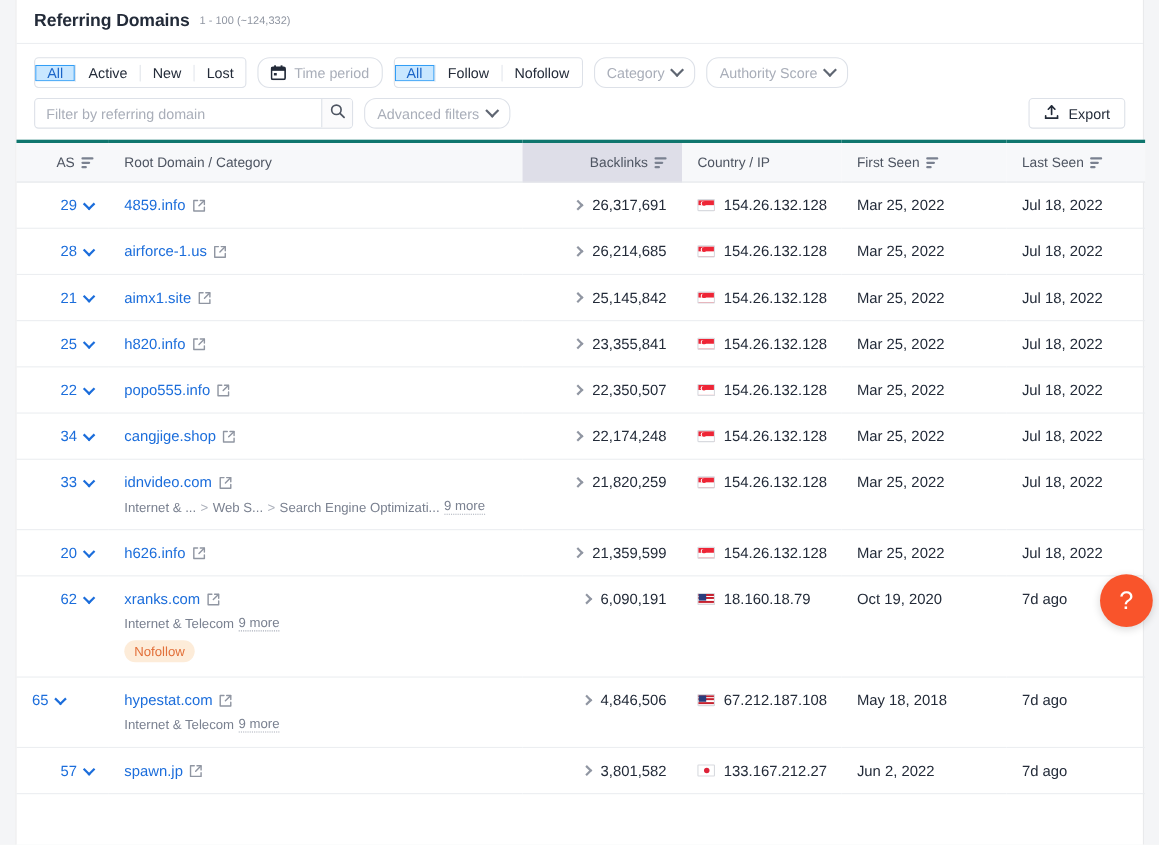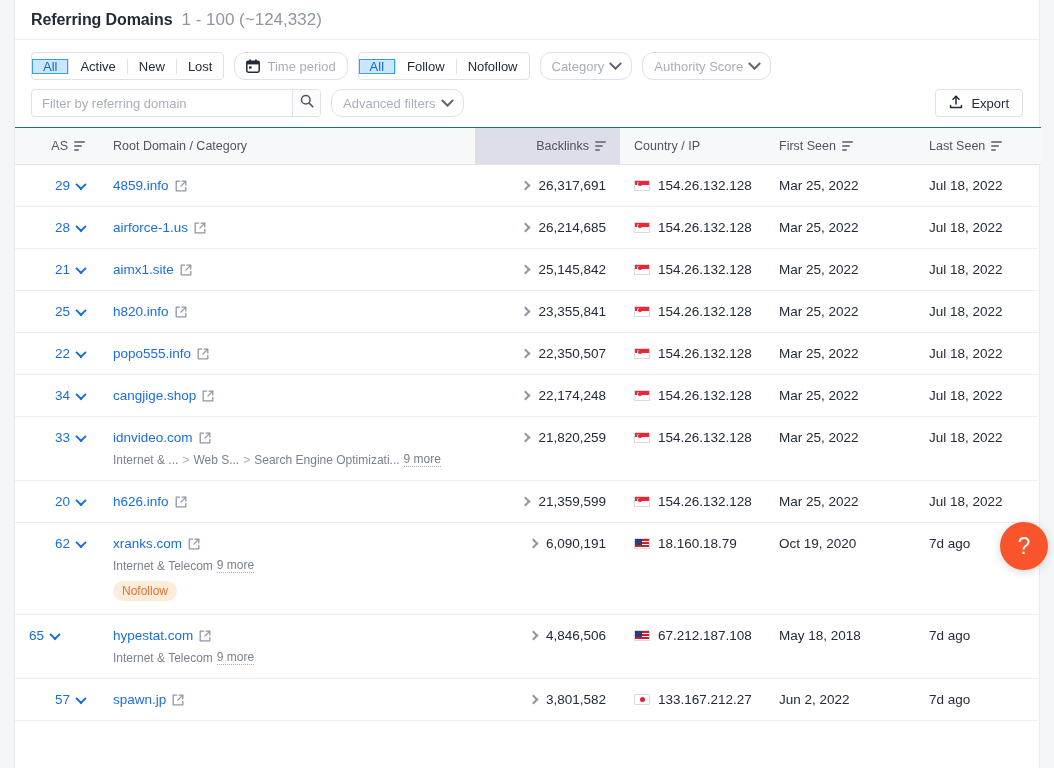--- a/index.html
+++ b/index.html
@@ -29,21 +29,21 @@
     height: 40px;
     display: flex; align-items: center;
     padding: 0 16px;
     border-bottom: 1px solid #eceef1;
   }
   .title-main {
     font-size: 16px; font-weight: bold; color: #232b39;
     letter-spacing: -0.1px;
   }
   .title-count {
-    font-size: 17px; color: #9096a2; margin-left: 9px;
+    font-size: 10px; color: #9096a2; margin-left: 9px;
   }
 
   
   .filters { padding: 12px 16px 10px 16px; }
   .filter-row { display: flex; align-items: center; gap: 10px; }
   .filter-row + .filter-row { margin-top: 9px; }
 
   .seg {
     display: flex; align-items: center;
     border: 1px solid #dde1e8;
@@ -124,21 +124,21 @@
     background: #fff;
     font-size: 13px; color: #232b39;
     cursor: pointer;
   }
 
   
   table { width: 100%; border-collapse: collapse; table-layout: fixed; }
   thead th {
     height: 37px;
     background: #f7f8fa;
-    border-top: 1px solid #0f766e;
+    border-top: 3px solid #0f766e;
     border-bottom: 1px solid #e4e6ea;
     font-size: 12.5px; font-weight: normal;
     color: #4e5562;
     padding: 0 14px;
     text-align: left;
     vertical-align: middle;
     white-space: nowrap;
   }
   thead th.num { text-align: right; }
   thead th.hl { background: #dedee8; }

